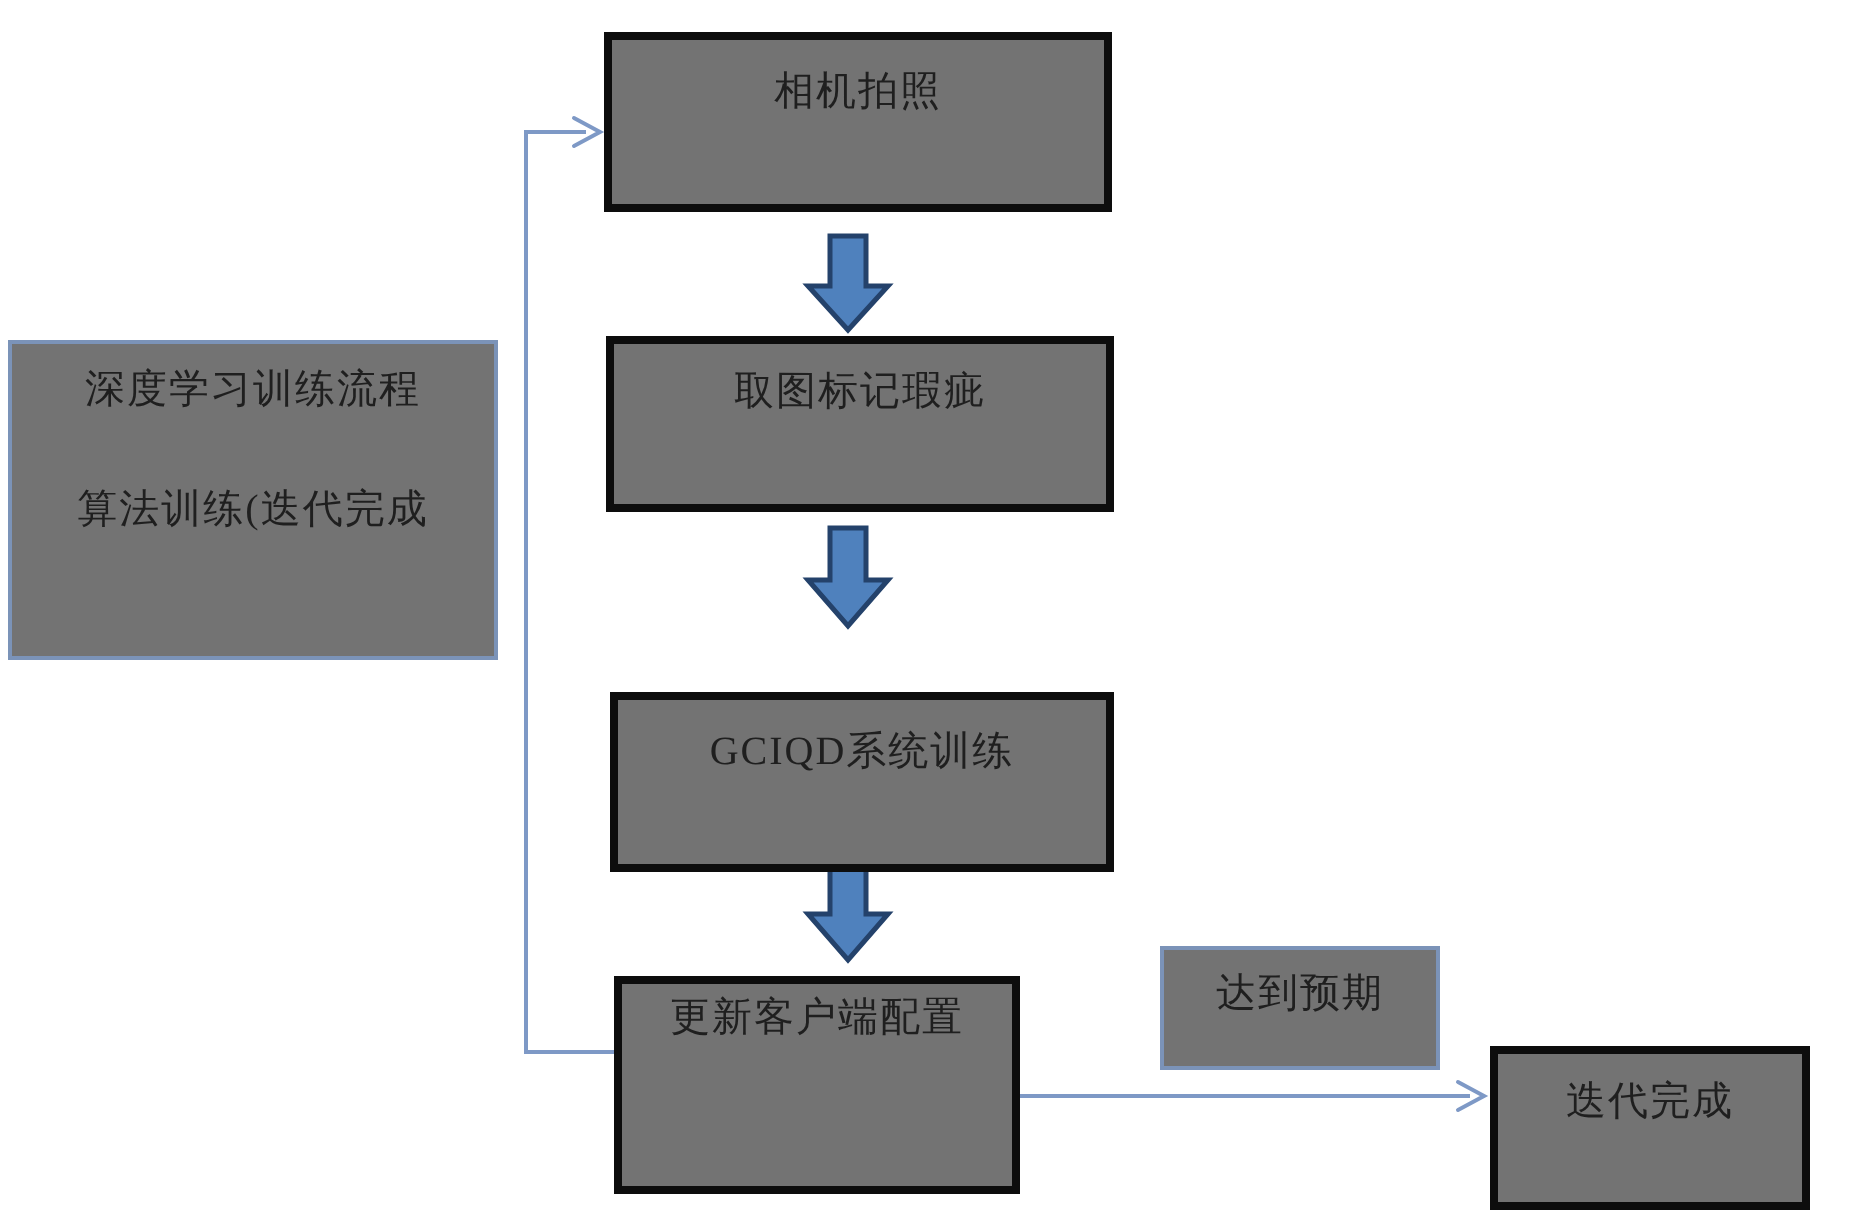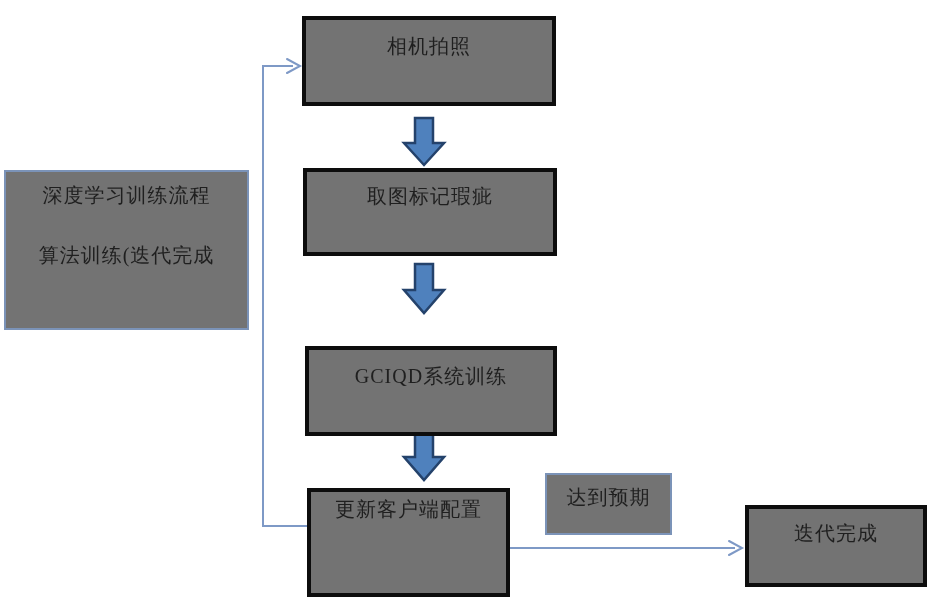--- a/index.html
+++ b/index.html
@@ -103,21 +103,21 @@
   </div>
 
   <div class="box black" style="left:305px; top:322px; width:252px; height:90px; padding-top:12px;margin-top:24px;">
     <span>GCIQD系统训练</span>
   </div>
 
   <div class="box black" style="left:307px; top:488px; width:203px; height:109px; padding-top:2px;">
     <div class="box-line">更新客户端配置</div>
   </div>
 
-  <div class="box blue" style="left:545px; top:473px; width:127px; height:62px; padding-top:8px;">
+  <div class="box blue" style="left:580px; top:473px; width:140px; height:62px; padding-top:8px;">
     <span>达到预期</span>
   </div>
 
-  <div class="box black" style="left:745px; top:505px; width:182px; height:82px; padding-top:10px;">
+  <div class="box black" style="left:745px; top:523px; width:160px; height:82px; padding-top:10px;">
     <span>迭代完成</span>
   </div>
 
 </div>
 
 </body></html>

